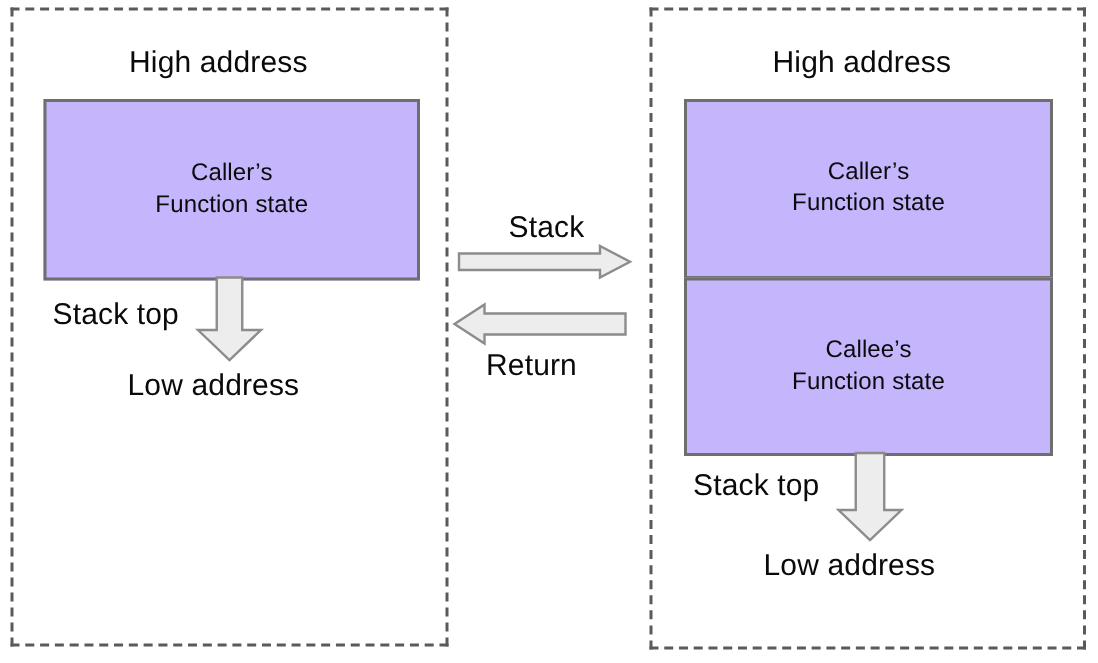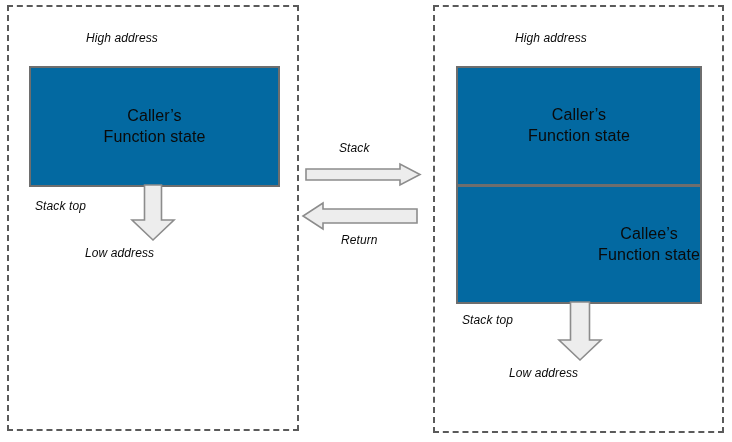--- a/index.html
+++ b/index.html
@@ -24,57 +24,56 @@
     border: 2px dashed #5a5a5a;
     background: transparent;
     box-sizing: border-box;
   }
   #panel-before { left: 7px;   top: 5px; width: 292px; height: 426px; }
   #panel-after  { left: 433px; top: 5px; width: 291px; height: 428px; }
 
   
   .frame-box {
     position: absolute;
-    background: #0369a1;
+    background: #c4b5fd;
     border: 2px solid #6e6e6e;
     box-sizing: border-box;
     display: flex;
     align-items: center;
     justify-content: center;
     text-align: center;
   }
   .frame-label {
     font-size: 16px;
     color: #0a0a0a;
     line-height: 1.30;
     white-space: pre-line;
     letter-spacing: 0.1px;
   }
 
   #box-caller-left   { left: 29px;  top: 66px;  width: 251px; height: 121px; }
   #box-caller-right  { left: 456px; top: 66px;  width: 246px; height: 120px; }
-  #box-callee-right  { left: 456px; top: 185px; width: 246px; height: 119px; justify-content: flex-end; }
+  #box-callee-right  { left: 456px; top: 185px; width: 246px; height: 119px; }
 
   
   .text-label {
     position: absolute;
-    font-size: 12px;
+    font-size: 20px;
     color: #0a0a0a;
     white-space: nowrap;
     letter-spacing: 0.1px;
-    font-style: italic;
   }
   #label-high-left   { left: 86px;  top: 31px; }
   #label-high-right  { left: 515px; top: 31px; }
   #label-low-left    { left: 85px;  top: 246px; }
   #label-low-right   { left: 509px; top: 366px; }
   #label-stacktop-left  { left: 35px;  top: 199px; }
   #label-stacktop-right { left: 462px; top: 313px; }
   #label-call        { left: 339px; top: 141px; }
-  #label-return      { left: 341px; top: 233px; }
+  #label-return      { left: 324px; top: 233px; }
 
   
   .arrow-svg {
     position: absolute;
     overflow: visible;
   }
   .arrow-shape {
     fill: #ededed;
     stroke: #8c8c8c;
     stroke-width: 1.6;

